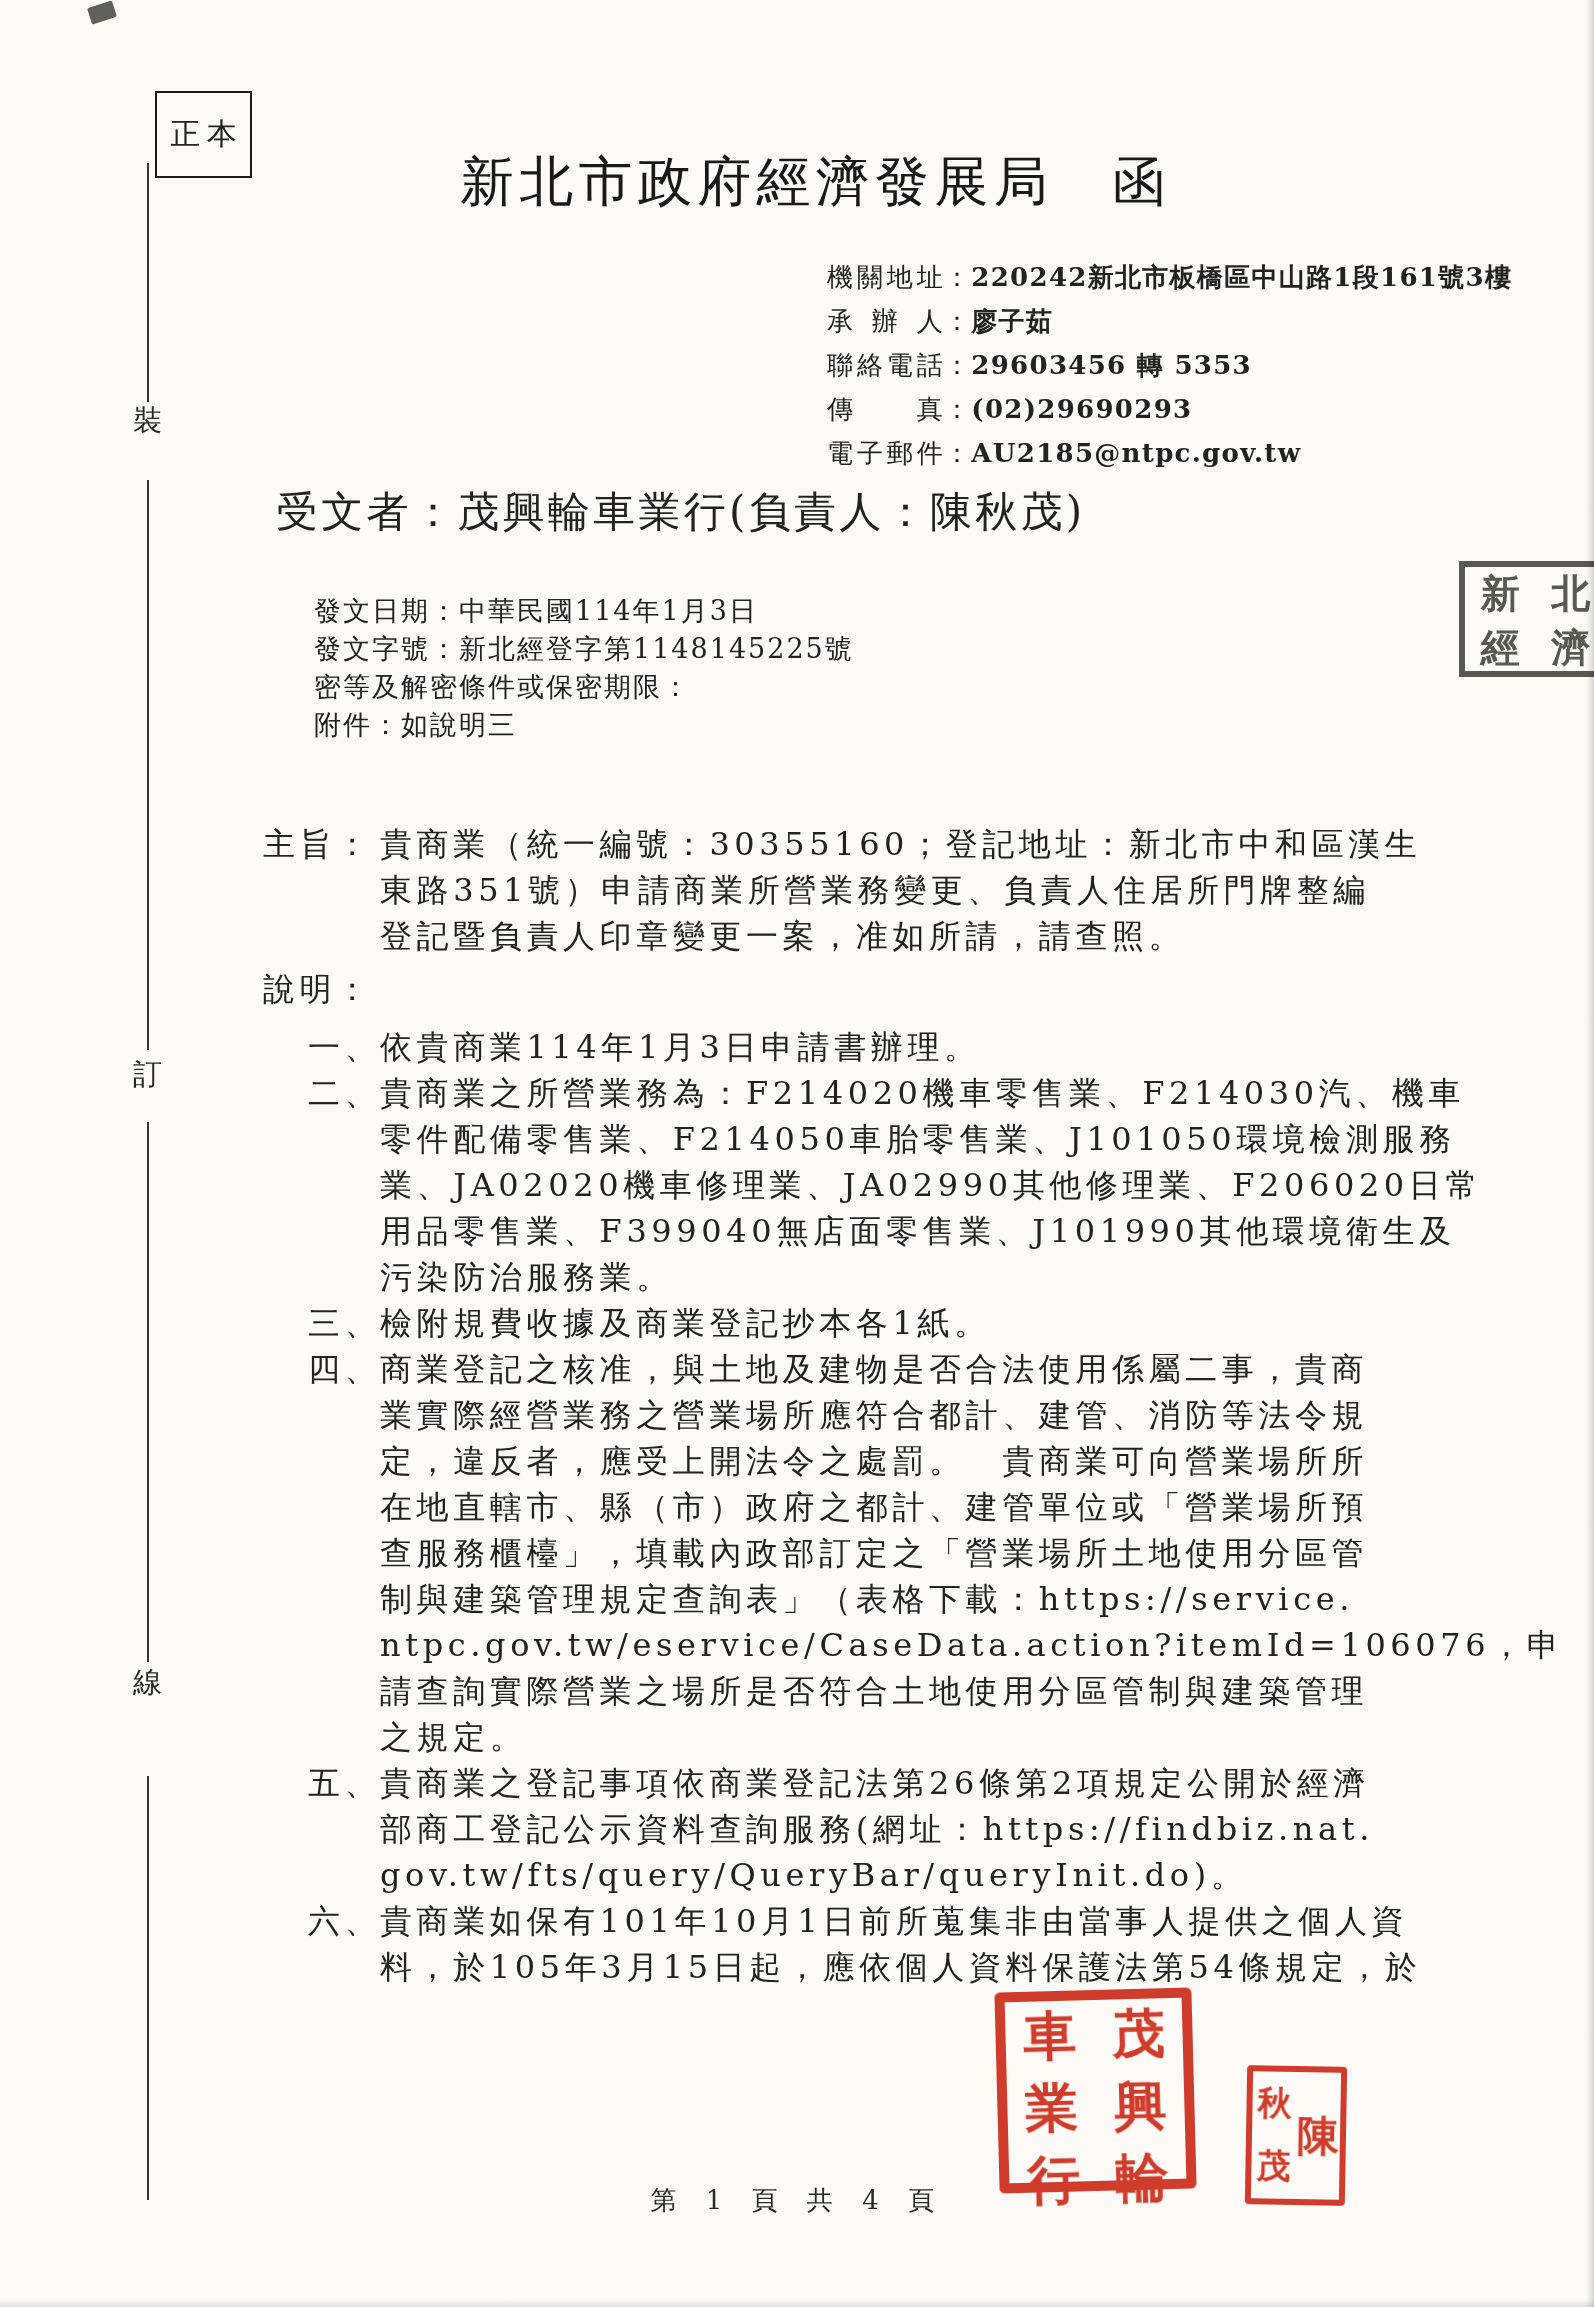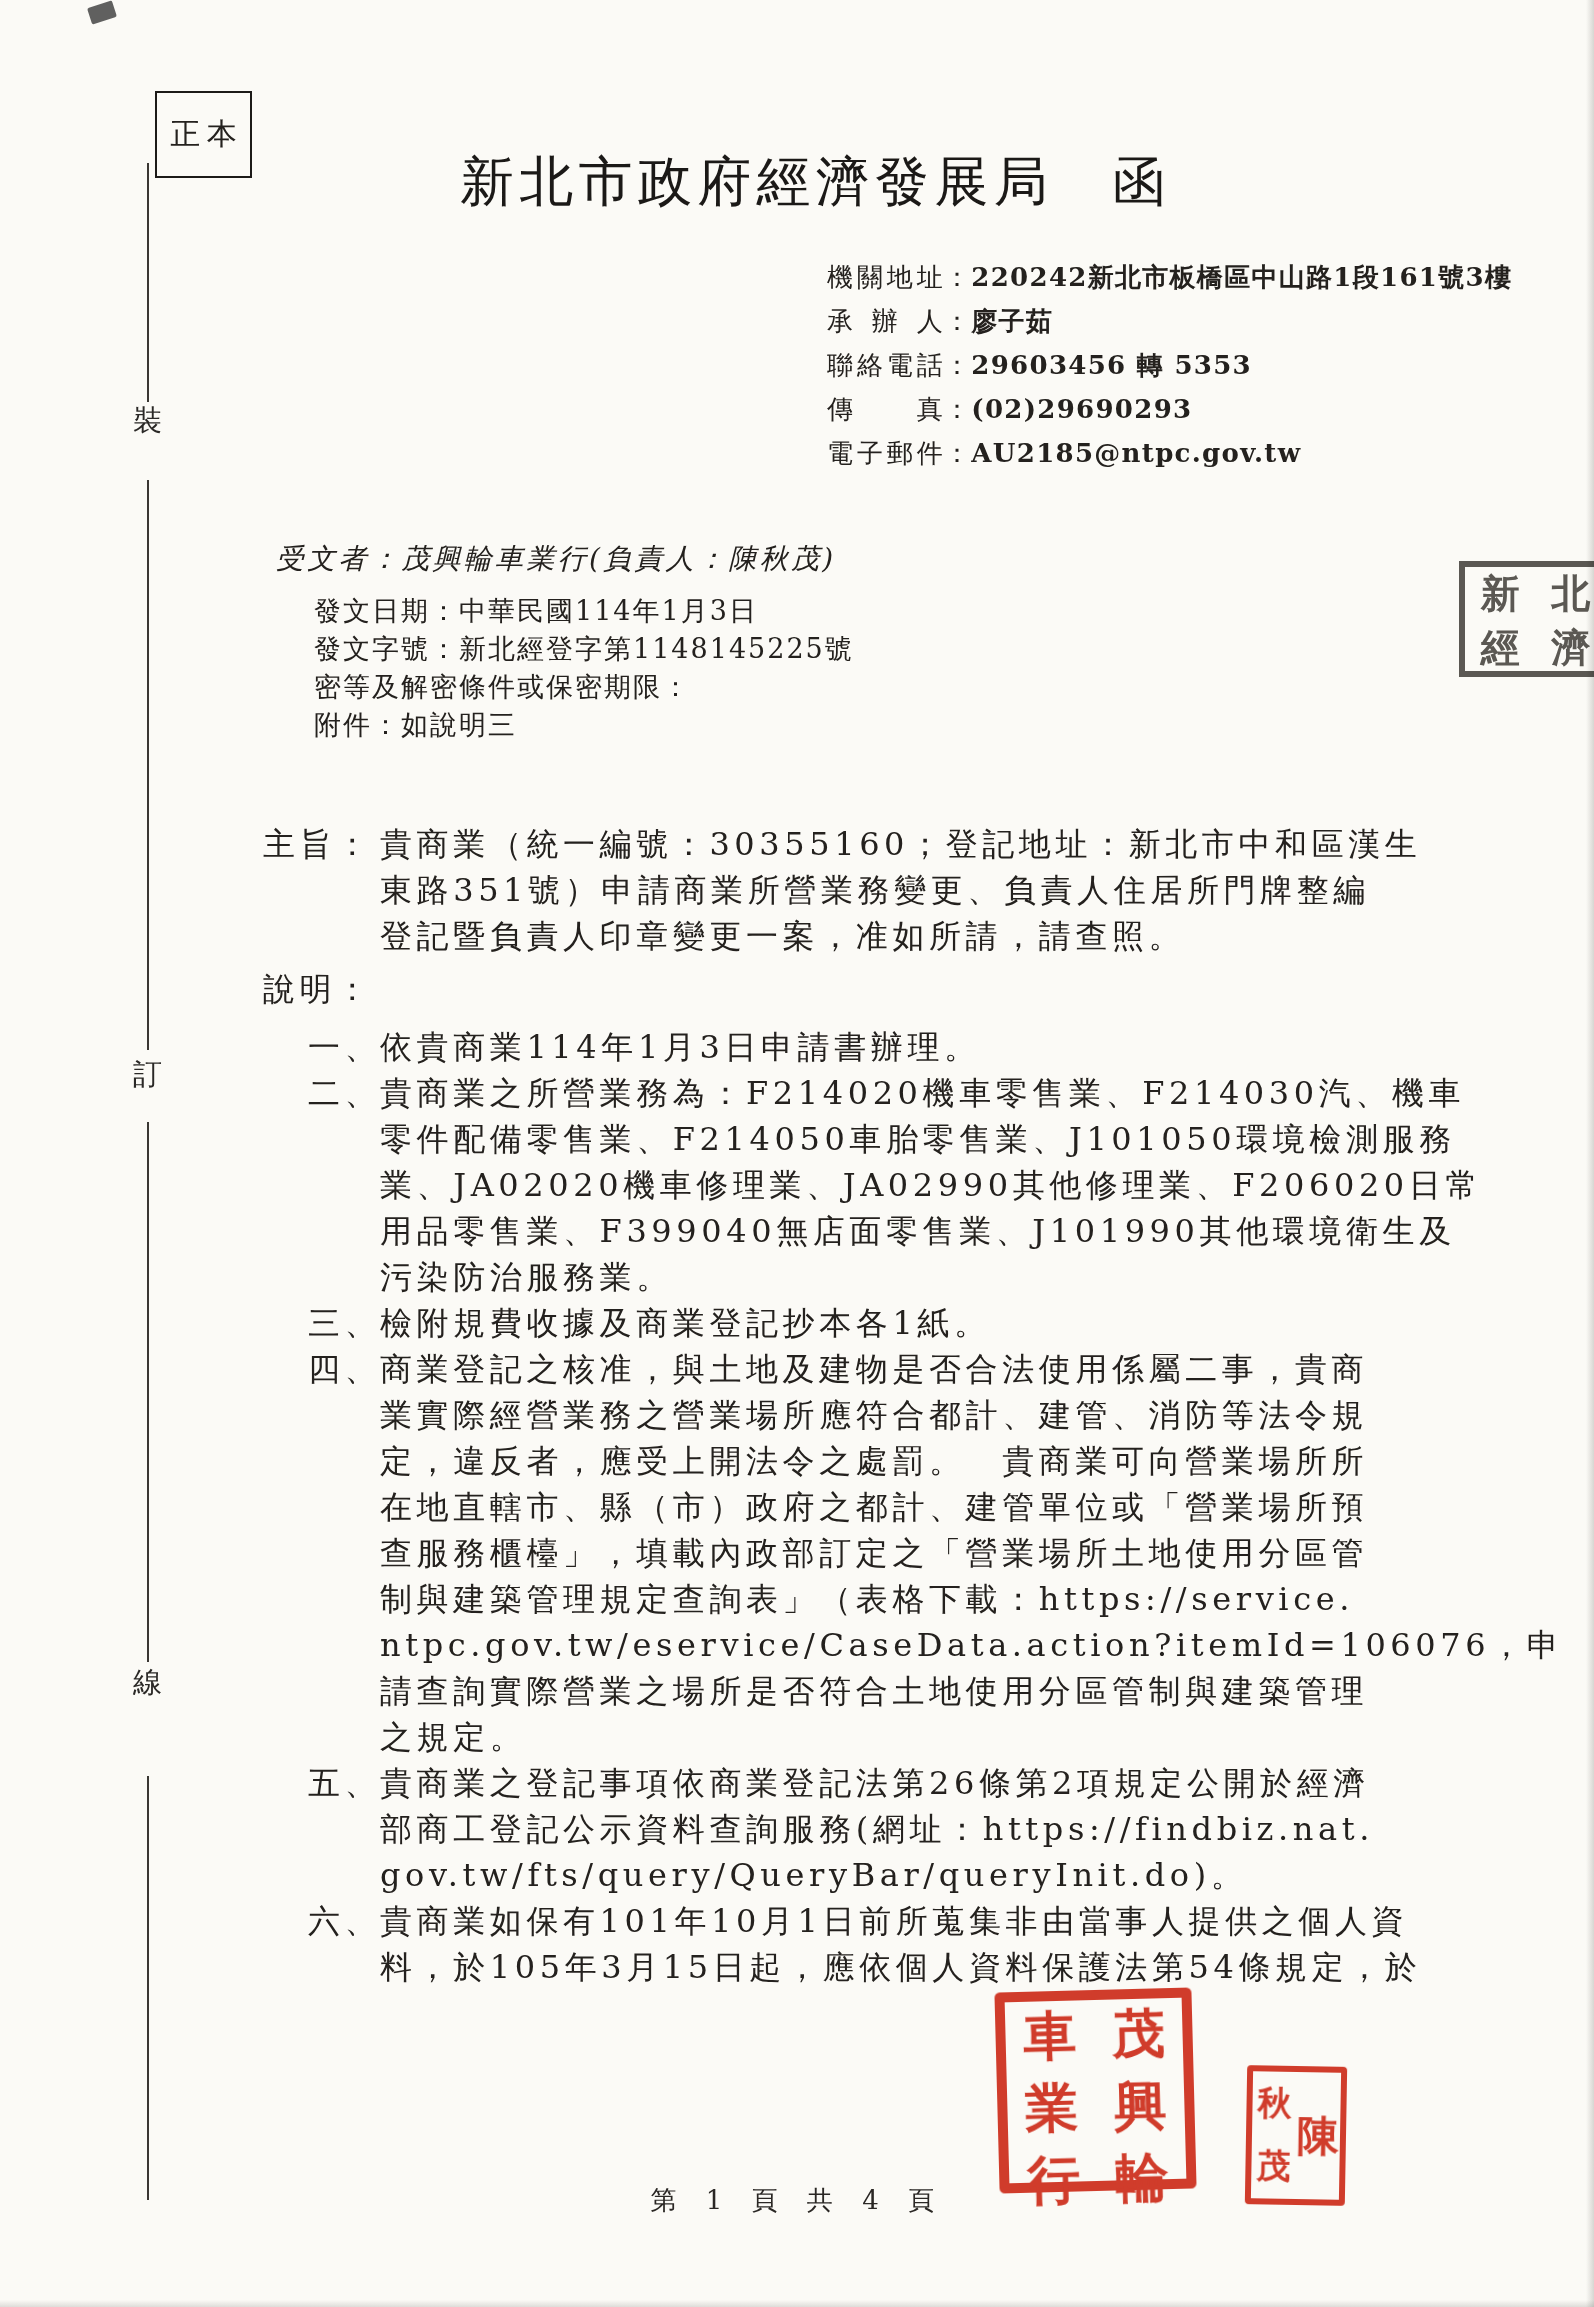--- a/index.html
+++ b/index.html
@@ -32,21 +32,21 @@
   .bind-char{position:absolute;left:128px;width:39px;text-align:center;
     font-size:29px;color:#2a2826;}
 
   
   .contact{position:absolute;left:827px;top:260px;font-size:26px;letter-spacing:1.3px;}
   .contact-row{height:44px;white-space:nowrap;}
   .contact-label{display:inline-block;width:117px;text-align:justify;text-align-last:justify;}
   .contact-sep{display:inline-block;}
   .contact-value{display:inline-block;font-weight:bold;}
 
-  .recipient{position:absolute;left:276px;top:540px;font-size:28px;letter-spacing:3.3px;white-space:nowrap;font-style:italic;}
+  .recipient{position:absolute;left:276px;top:484px;font-size:42px;letter-spacing:3.3px;white-space:nowrap;}
 
   .meta{position:absolute;left:276px;top:593px;font-size:27px;letter-spacing:2px;margin-left:38px;}
   .meta-row{height:38px;white-space:nowrap;}
 
   
   .body-block{position:absolute;left:263px;top:824px;width:1157px;font-size:32px;letter-spacing:4.6px;}
   .line{height:46px;line-height:41px;white-space:nowrap;}
   .subject-row{display:flex;}
   .subject-label{width:117px;flex:0 0 117px;}
   .subject-lines{flex:1;}

